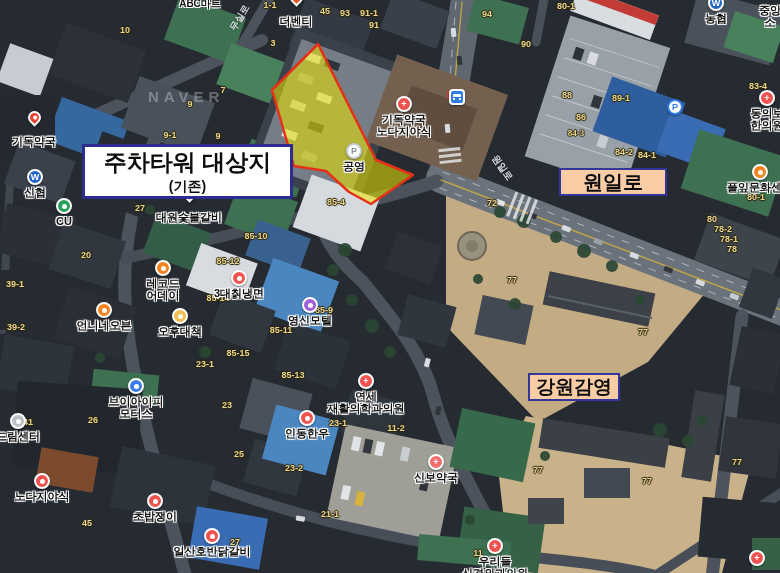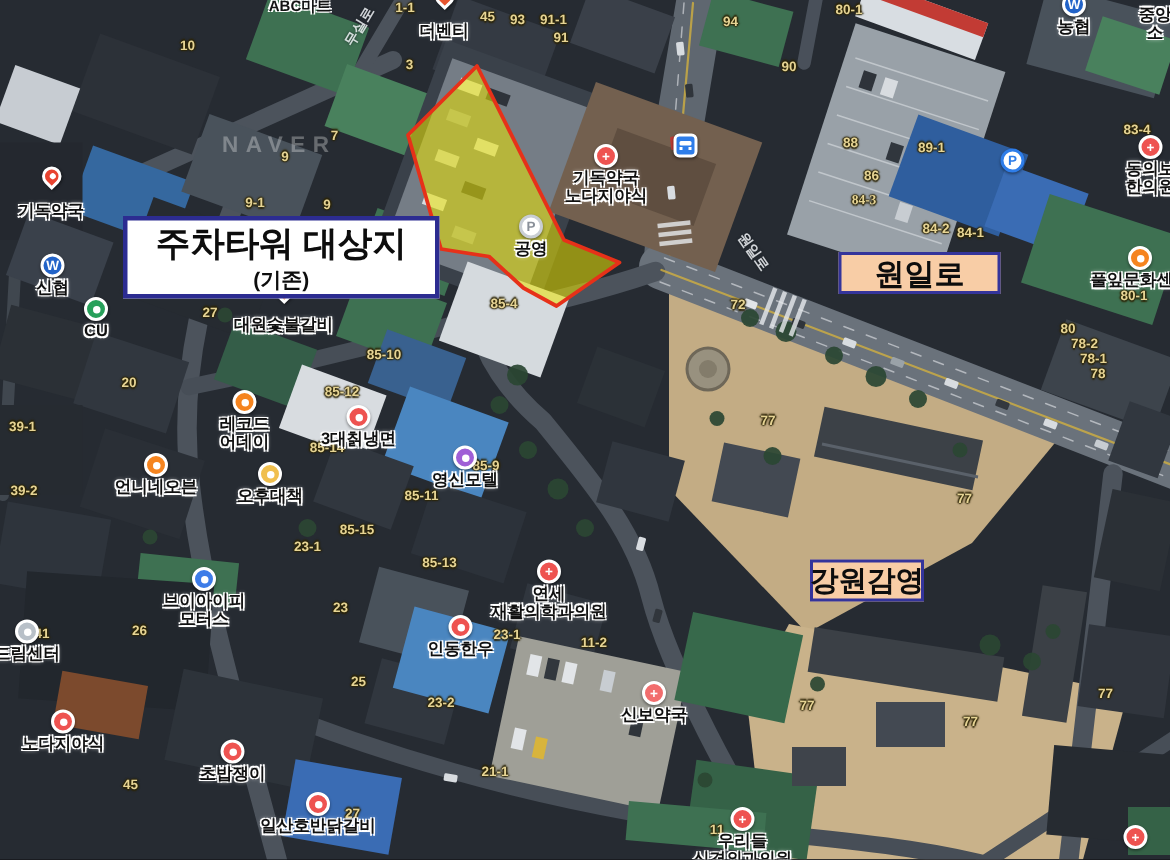--- a/index.html
+++ b/index.html
@@ -40,21 +40,21 @@
   #site-label{position:absolute;left:82px;top:144px;width:211px;height:55px;box-sizing:border-box;z-index:40;
               background:#fff;border:3px solid #2c2c91;display:flex;flex-direction:column;align-items:center;
               justify-content:center;line-height:1.02;}
   #site-label .l1{font:800 23px "Liberation Sans",sans-serif;color:#0d0d0d;white-space:nowrap;}
   #site-label .l2{display:flex;align-items:flex-start;white-space:nowrap;color:#0d0d0d;}
   #site-label .pfx{font:700 14px "Liberation Sans",sans-serif;}
   #site-label .main{font:800 21px "Liberation Sans",sans-serif;}
   .peachbox{position:absolute;box-sizing:border-box;z-index:40;background:#f8cda6;border:2px solid #34349b;
             display:flex;align-items:center;justify-content:center;color:#0d0d0d;white-space:nowrap;}
   #road-label{left:559px;top:168px;width:108px;height:28px;font:800 20px "Liberation Sans",sans-serif;}
-  #landmark-label{left:540px;top:373px;width:76px;height:28px;font:800 19px "Liberation Sans",sans-serif;}
+  #landmark-label{left:528px;top:373px;width:92px;height:28px;font:800 19px "Liberation Sans",sans-serif;}
 </style>
 </head>
 <body>
 
 <div id="stage">
 
   <svg id="scenery" width="780" height="573" viewBox="0 0 780 573">
     <rect width="780" height="573" fill="#262b32"></rect>
     <g>
       <polygon points="446,192 706,292 648,362 538,422 446,326" fill="#c3ac84"></polygon>

